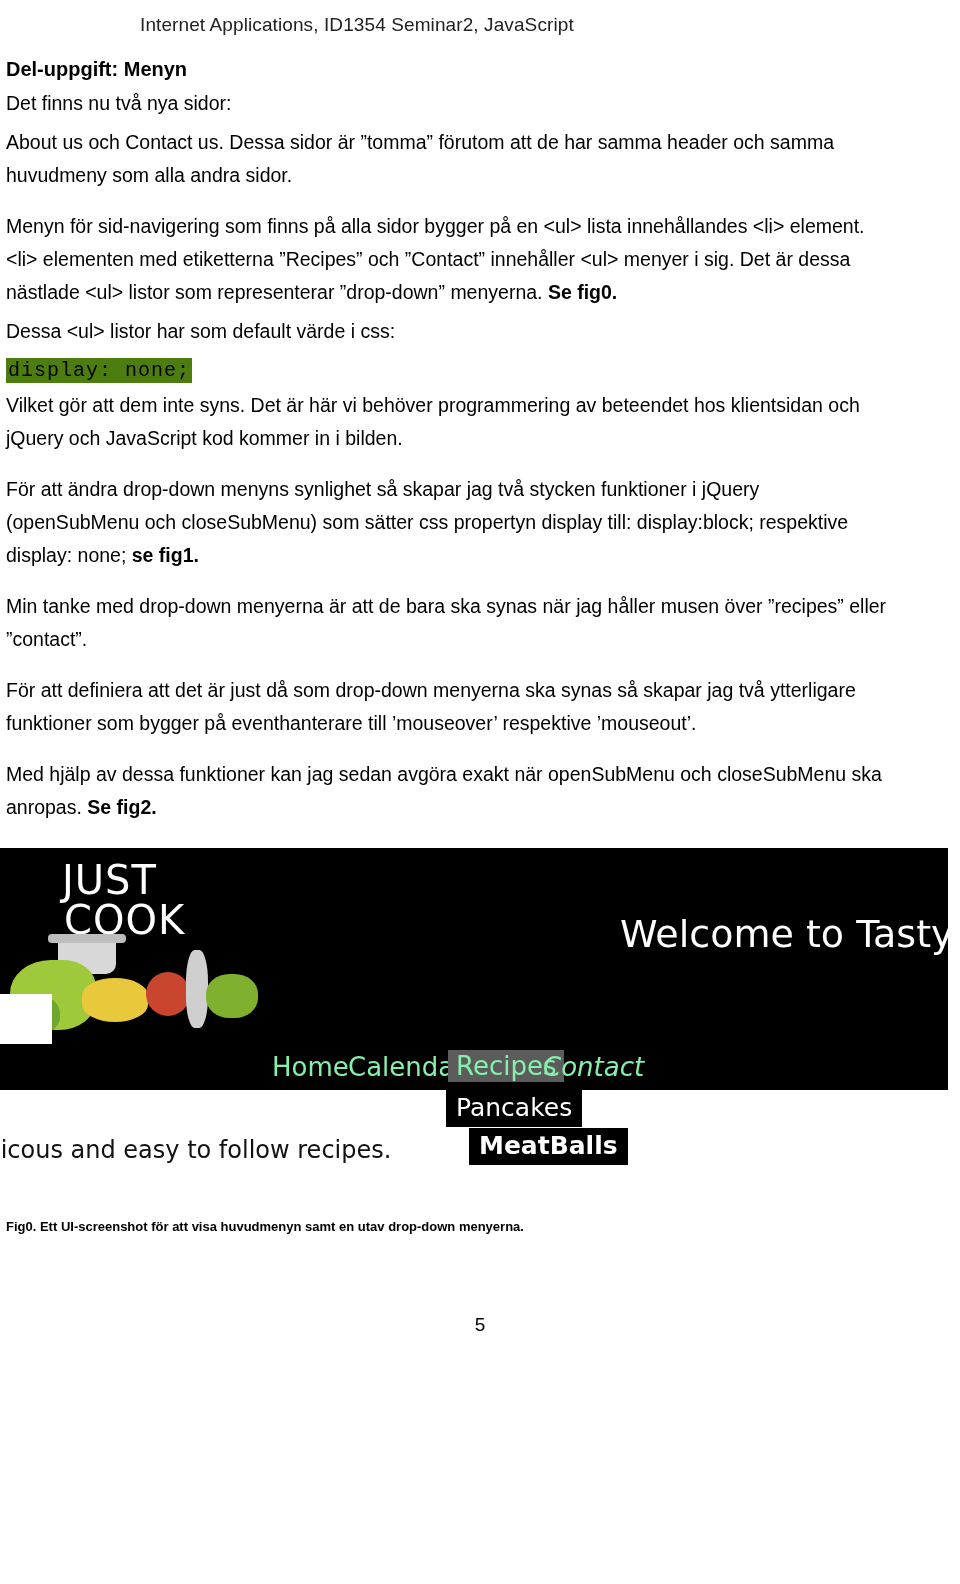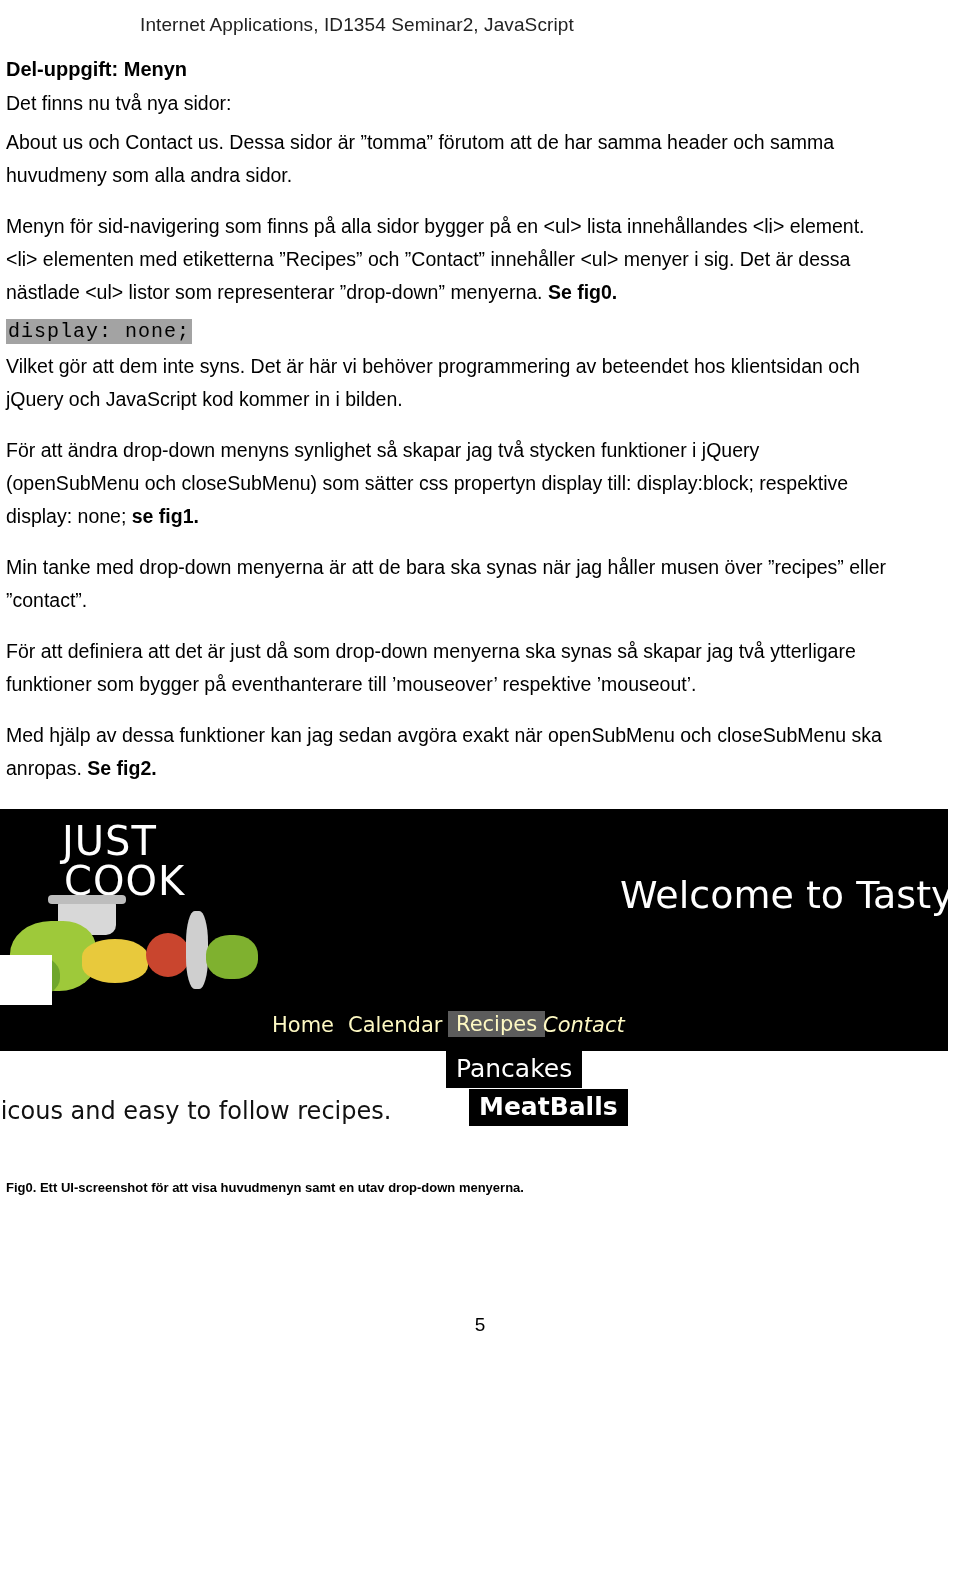--- a/index.html
+++ b/index.html
@@ -49,21 +49,21 @@
     margin-left: -58px;
     width: 890px;
     text-align: left;
   }
   .para.tight {
     margin-top: 6px;
   }
   .code {
     font-family: "Liberation Mono", monospace;
     font-size: 20px;
-    background: #a3a3a3;
+    background: #4d7c0f;
     display: inline-block;
     padding: 1px 2px;
     margin-top: 10px;
     margin-left: -58px;
     letter-spacing: 1px;
   }
   b { font-weight: bold; }
 
   
   .figure {
@@ -133,22 +133,22 @@
   .fig-nav {
     position: absolute;
     left: 0; top: 196px;
     width: 948px; height: 46px;
     background: #000000;
   }
   .nav-item {
     position: absolute;
     top: 8px;
     font-family: "DejaVu Sans", sans-serif;
-    font-size: 21px;
-    color: #fef9c3;
+    font-size: 26px;
+    color: #86efac;
   }
   .nav-item.active {
     background: #5c5c5c;
     padding: 1px 8px;
     top: 6px;
   }
   .fig-bottom {
     position: absolute;
     left: 0; top: 242px;
     width: 948px; height: 88px;
@@ -200,20 +200,21 @@
 
   <div class="header-line">Internet Applications, ID1354 Seminar2, JavaScript</div>
 
   <div class="h2">Del-uppgift: Menyn</div>
 
   <div class="para tight">Det finns nu två nya sidor:</div>
   <div class="para tight">About us och Contact us. Dessa sidor är ”tomma” förutom att de har samma header och samma huvudmeny som alla andra sidor.</div>
 
   <div class="para"><span>Menyn för sid-navigering som finns på alla sidor bygger på en &lt;ul&gt; lista innehållandes &lt;li&gt; element. &lt;li&gt; elementen med etiketterna ”Recipes” och ”Contact” innehåller &lt;ul&gt; menyer i sig. Det är dessa nästlade &lt;ul&gt; listor som representerar ”drop-down” menyerna. </span><b>Se fig0.</b></div>
 
+  <div class="para tight">Dessa &lt;ul&gt; listor har som default värde i css:</div>
 
   <div class="code">display: none;</div>
 
   <div class="para tight">Vilket gör att dem inte syns. Det är här vi behöver programmering av beteendet hos klientsidan och jQuery och JavaScript kod kommer in i bilden.</div>
 
   <div class="para"><span>För att ändra drop-down menyns synlighet så skapar jag två stycken funktioner i jQuery (openSubMenu och closeSubMenu) som sätter css propertyn display till: display:block; respektive display: none;  </span><b>se fig1.</b></div>
 
   <div class="para">Min tanke med drop-down menyerna är att de bara ska synas när jag håller musen över ”recipes” eller ”contact”.</div>
 
   <div class="para">För att definiera att det är just då som drop-down menyerna ska synas så skapar jag två ytterligare funktioner som bygger på eventhanterare till ’mouseover’ respektive ’mouseout’.</div>

